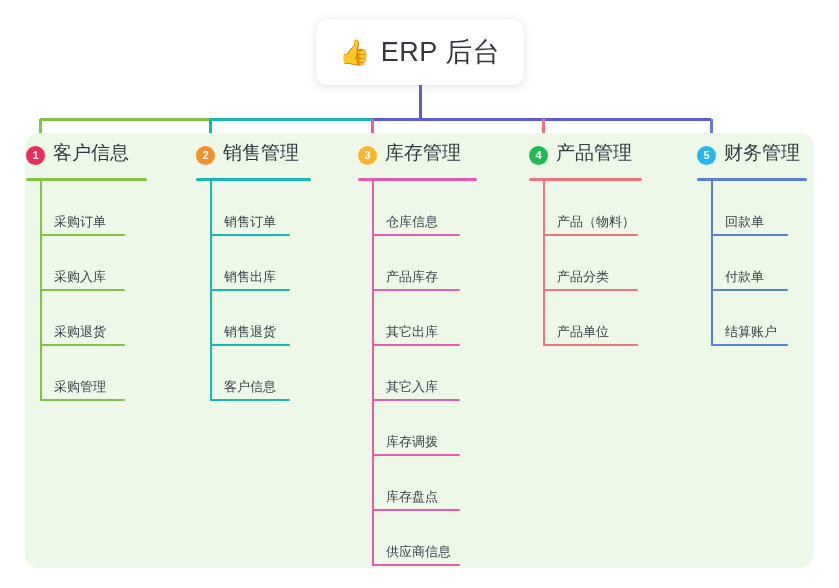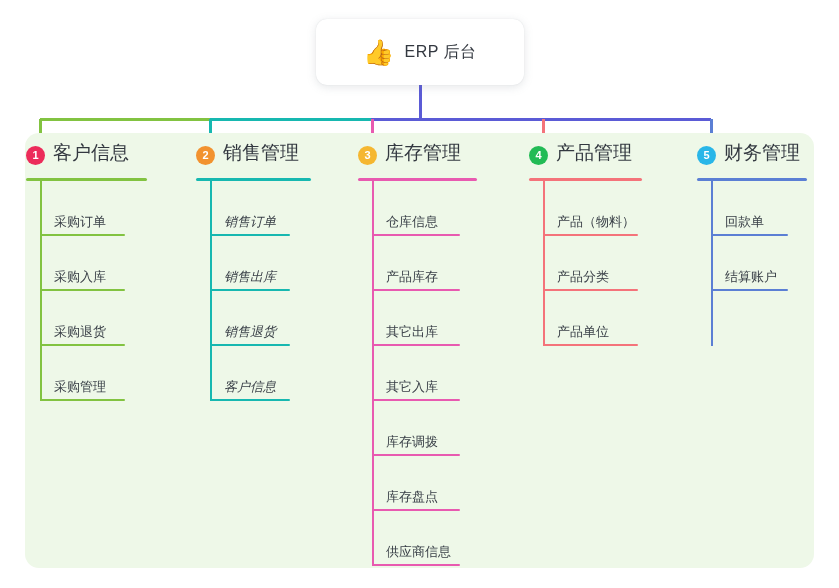--- a/index.html
+++ b/index.html
@@ -15,21 +15,21 @@
   
   #root-node{
     position:absolute;left:316px;top:19px;width:208px;height:66px;
     background:#ffffff;border-radius:11px;
     box-shadow:0 2px 10px rgba(120,130,140,.20),0 0 1px rgba(120,130,140,.25);
     display:flex;align-items:center;justify-content:center;gap:10px;
     box-sizing:border-box;
   }
   #root-node .thumb{font-size:25px;line-height:1;display:block;}
   #root-node .rtitle{
-    font-size:16px;color:#333840;letter-spacing:.5px;white-space:nowrap;
+    font-size:27px;color:#333840;letter-spacing:.5px;white-space:nowrap;
   }
 
   
   #wires{position:absolute;left:0;top:0;width:839px;height:588px;pointer-events:none;}
 
   
   #panel{
     position:absolute;left:25px;top:133px;width:789px;height:435px;
     background:#eef8e8;border-radius:14px;
   }
@@ -104,21 +104,21 @@
             <div class="irule" style="background: rgb(130, 195, 65); width: 85px;"></div>
           </div>
         </div>
       </div>
       <div class="column" style="left: 196px;">
         <div class="col-head">
           <span class="badge" style="background: rgb(242, 146, 47);">2</span>
           <span class="col-label">销售管理</span>
         </div>
         <div class="col-rule" style="background: rgb(23, 184, 176); width: 115px;"></div>
-        <div class="items" style="height: 283px; font-style: italic;">
+        <div class="items" style="height: 283px;">
           <div class="spine" style="background: rgb(23, 184, 176); height: 220px;"></div>
           <div class="item">
             <span class="ilabel">销售订单</span>
             <div class="irule" style="background: rgb(23, 184, 176); width: 80px;"></div>
           </div>
           <div class="item">
             <span class="ilabel">销售出库</span>
             <div class="irule" style="background: rgb(23, 184, 176); width: 80px;"></div>
           </div>
           <div class="item">
@@ -197,20 +197,24 @@
           <span class="col-label">财务管理</span>
         </div>
         <div class="col-rule" style="background: rgb(91, 127, 212); width: 110px;"></div>
         <div class="items" style="height: 165px;">
           <div class="spine" style="background: rgb(91, 127, 212); height: 165px;"></div>
           <div class="item">
             <span class="ilabel">回款单</span>
             <div class="irule" style="background: rgb(91, 127, 212); width: 77px;"></div>
           </div>
           <div class="item">
+            <span class="ilabel">付款单</span>
+            <div class="irule" style="background: rgb(91, 127, 212); width: 77px;"></div>
+          </div>
+          <div class="item">
             <span class="ilabel">结算账户</span>
             <div class="irule" style="background: rgb(91, 127, 212); width: 77px;"></div>
           </div>
         </div>
       </div>
     </div>
 
 </div>
 
 </body></html>

